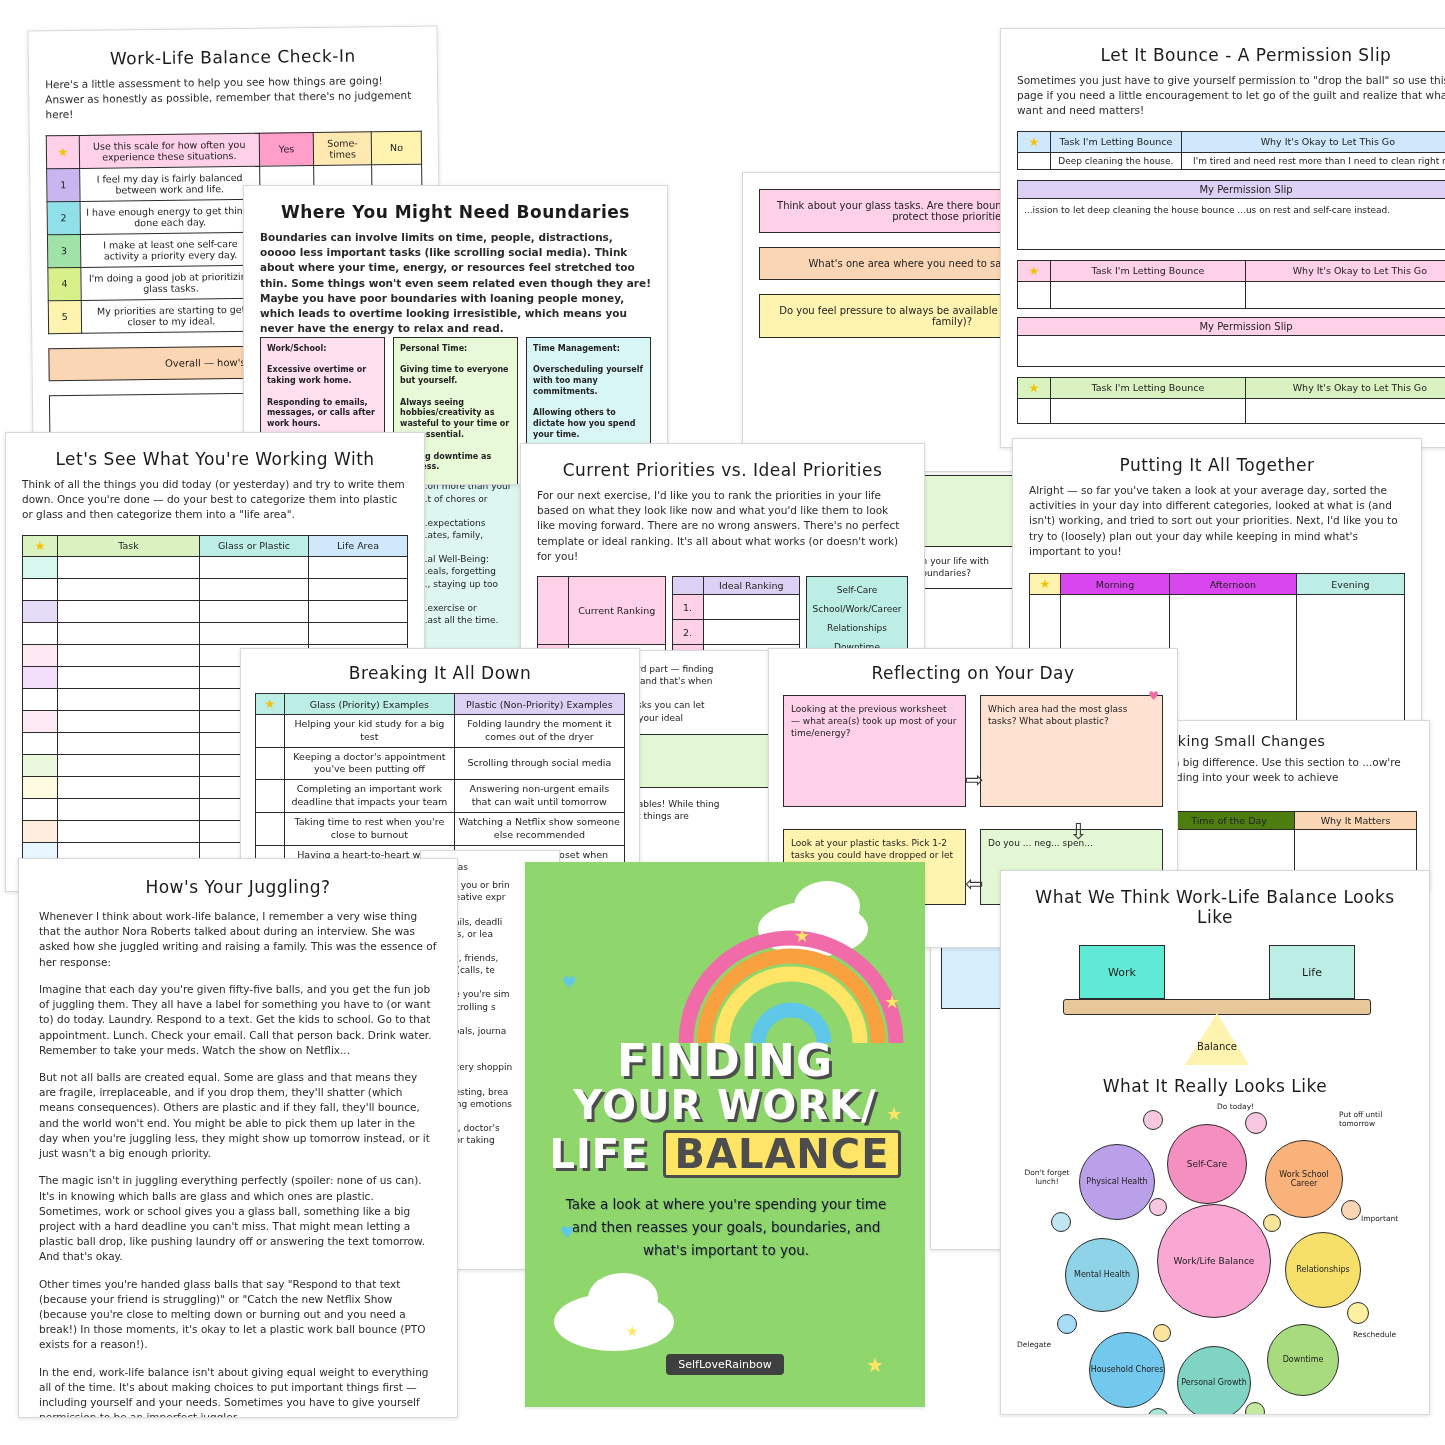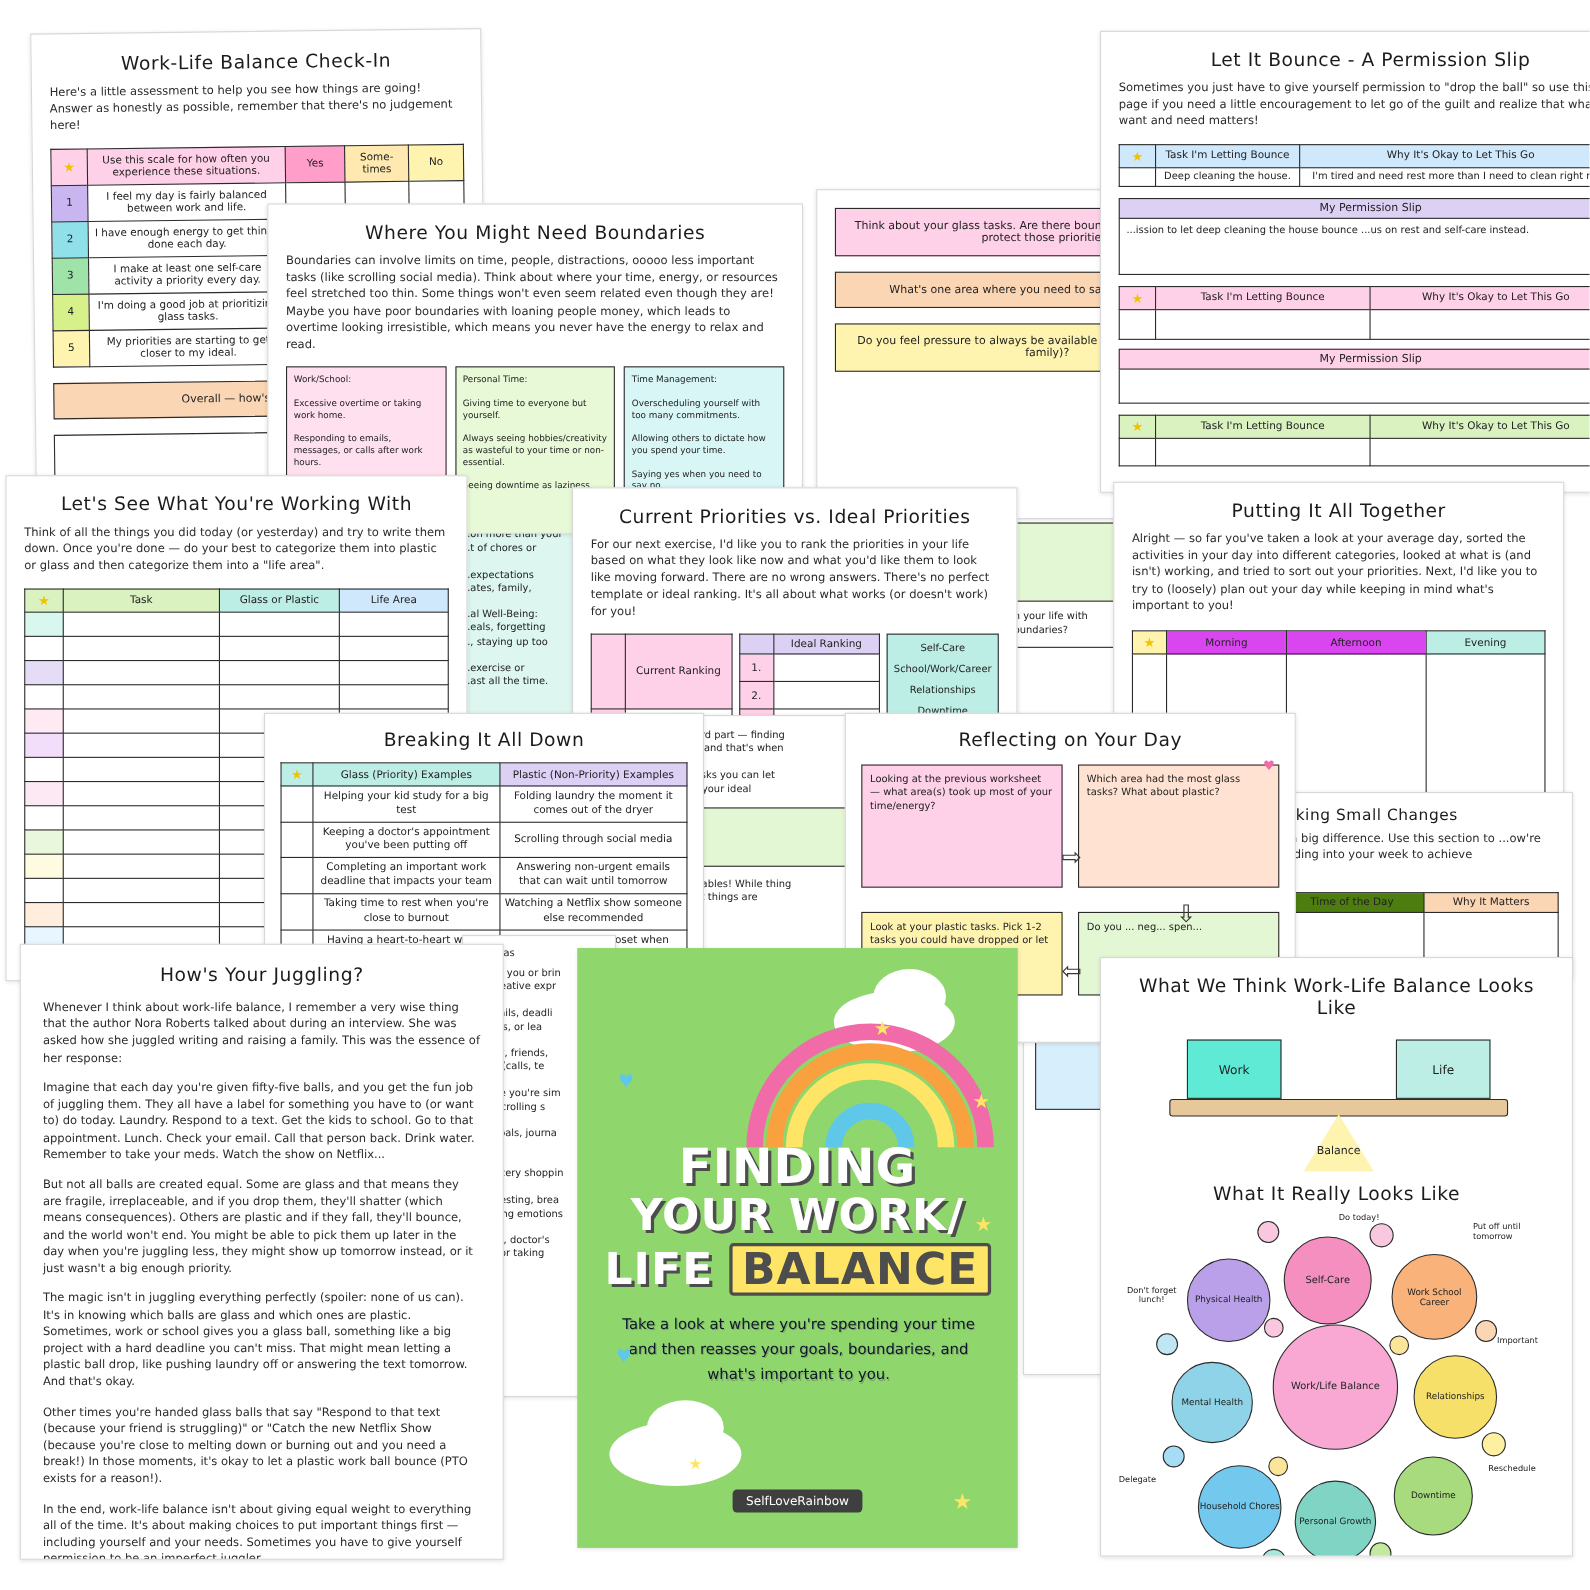--- a/index.html
+++ b/index.html
@@ -12,21 +12,21 @@
   .tbl{width:100%;border-collapse:collapse;}
   .tbl td,.tbl th{border:1.4px solid #2b2b2b;font-size:9.5px;padding:3px 4px;text-align:center;}
   .hdr{font-weight:normal;font-size:10px;}
   .star{color:#f2c200;font-size:12px;}
   .small{font-size:9px;line-height:1.35;}
   .rowline{height:22px;}
   
   #s1{left:30px;top:28px;width:410px;height:420px;transform:rotate(-0.7deg);padding:18px 16px;}
   #s1 .tbl td{height:26px;}
   
-  #s2{left:243px;top:185px;width:487px;height:300px;padding:16px;}
+  #s2{left:243px;top:185px;width:425px;height:300px;padding:16px;font-weight:bold;}
   .bcard{font-size:8px;line-height:1.35;padding:6px;border:1.2px solid #2b2b2b;}
   
   #s3{left:742px;top:172px;width:420px;height:300px;padding:16px;}
   .qbox{border:1.4px solid #2b2b2b;font-size:10px;text-align:center;padding:10px 8px;margin-bottom:14px;}
   
   #s4{left:1000px;top:28px;width:492px;height:420px;padding:16px;}
   
   #s5{left:5px;top:432px;width:420px;height:460px;padding:16px;}
   
   #s6{left:400px;top:425px;width:180px;height:430px;padding:12px;}
@@ -204,21 +204,21 @@
           <td></td>
         </tr>
   </tbody>
     </table>
 
 </div>
 
 <div class="sheet" id="s2">
   <div class="title">Where You Might Need Boundaries</div>
   <div class="body-txt" style="margin-top:8px">Boundaries can involve limits on time, people, distractions, ooooo less important tasks (like scrolling social media). Think about where your time, energy, or resources feel stretched too thin. Some things won't even seem related even though they are! Maybe you have poor boundaries with loaning people money, which leads to overtime looking irresistible, which means you never have the energy to relax and read.</div>
-  <div style="display:flex;gap:8px;margin-top:12px">
+  <div style="display:flex;gap:8px;">
     <div class="bcard" style="background:#ffe0ef;flex:1">
       <div>Work/School:</div><br>
       <div>Excessive overtime or taking work home.</div><br>
       <div>Responding to emails, messages, or calls after work hours.</div><br>
       <div>Taking on extra responsibilities outside your job description.</div><br>
       <div>Dealing with difficult</div>
     </div>
     <div class="bcard" style="background:#e7f9d6;flex:1">
       <div>Personal Time:</div><br>
       <div>Giving time to everyone but yourself.</div><br>

